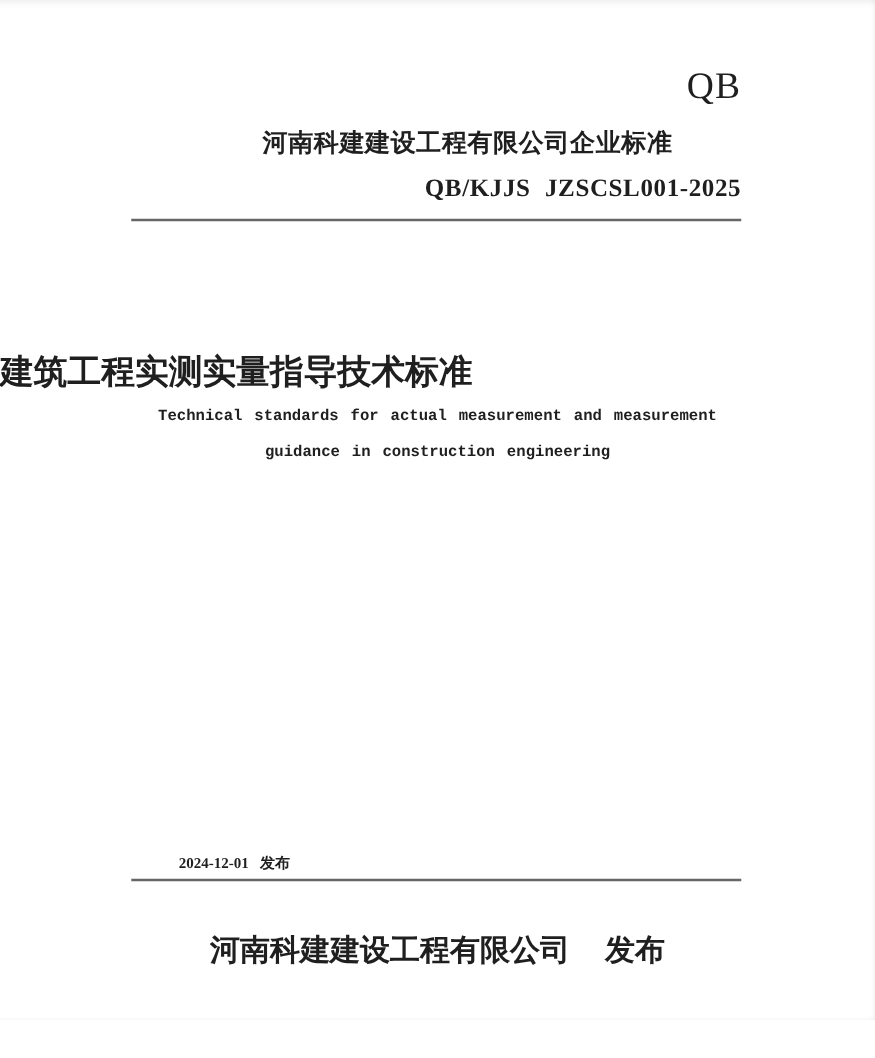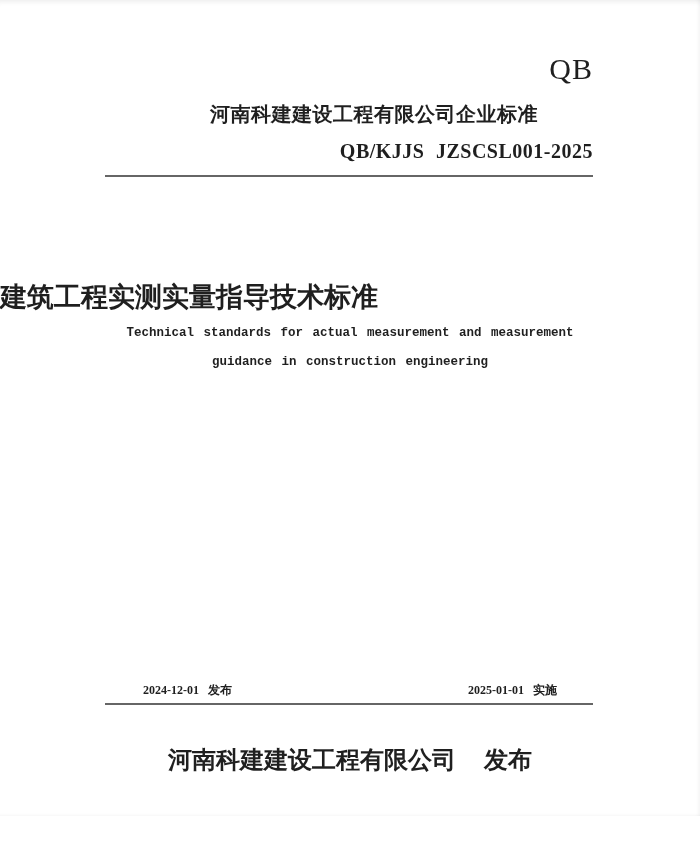--- a/index.html
+++ b/index.html
@@ -123,24 +123,20 @@
 
   <div class="abs title-en line1">Technical standards for actual measurement and measurement</div>
 
   <div class="abs title-en line2">guidance in construction engineering</div>
 
   <div class="abs dates-row">
     <div class="date-item issue">
       <span>2024-12-01</span>
       <span>发布</span>
     </div>
-    <div class="date-item implement">
-      <span>2025-01-01</span>
-      <span>实施</span>
-    </div>
   </div>
 
   <div class="abs rule rule-bottom"></div>
 
   <div class="abs publisher-row">
     <span>河南科建建设工程有限公司</span>
     <span>发布</span>
   </div>
 
 </div>

